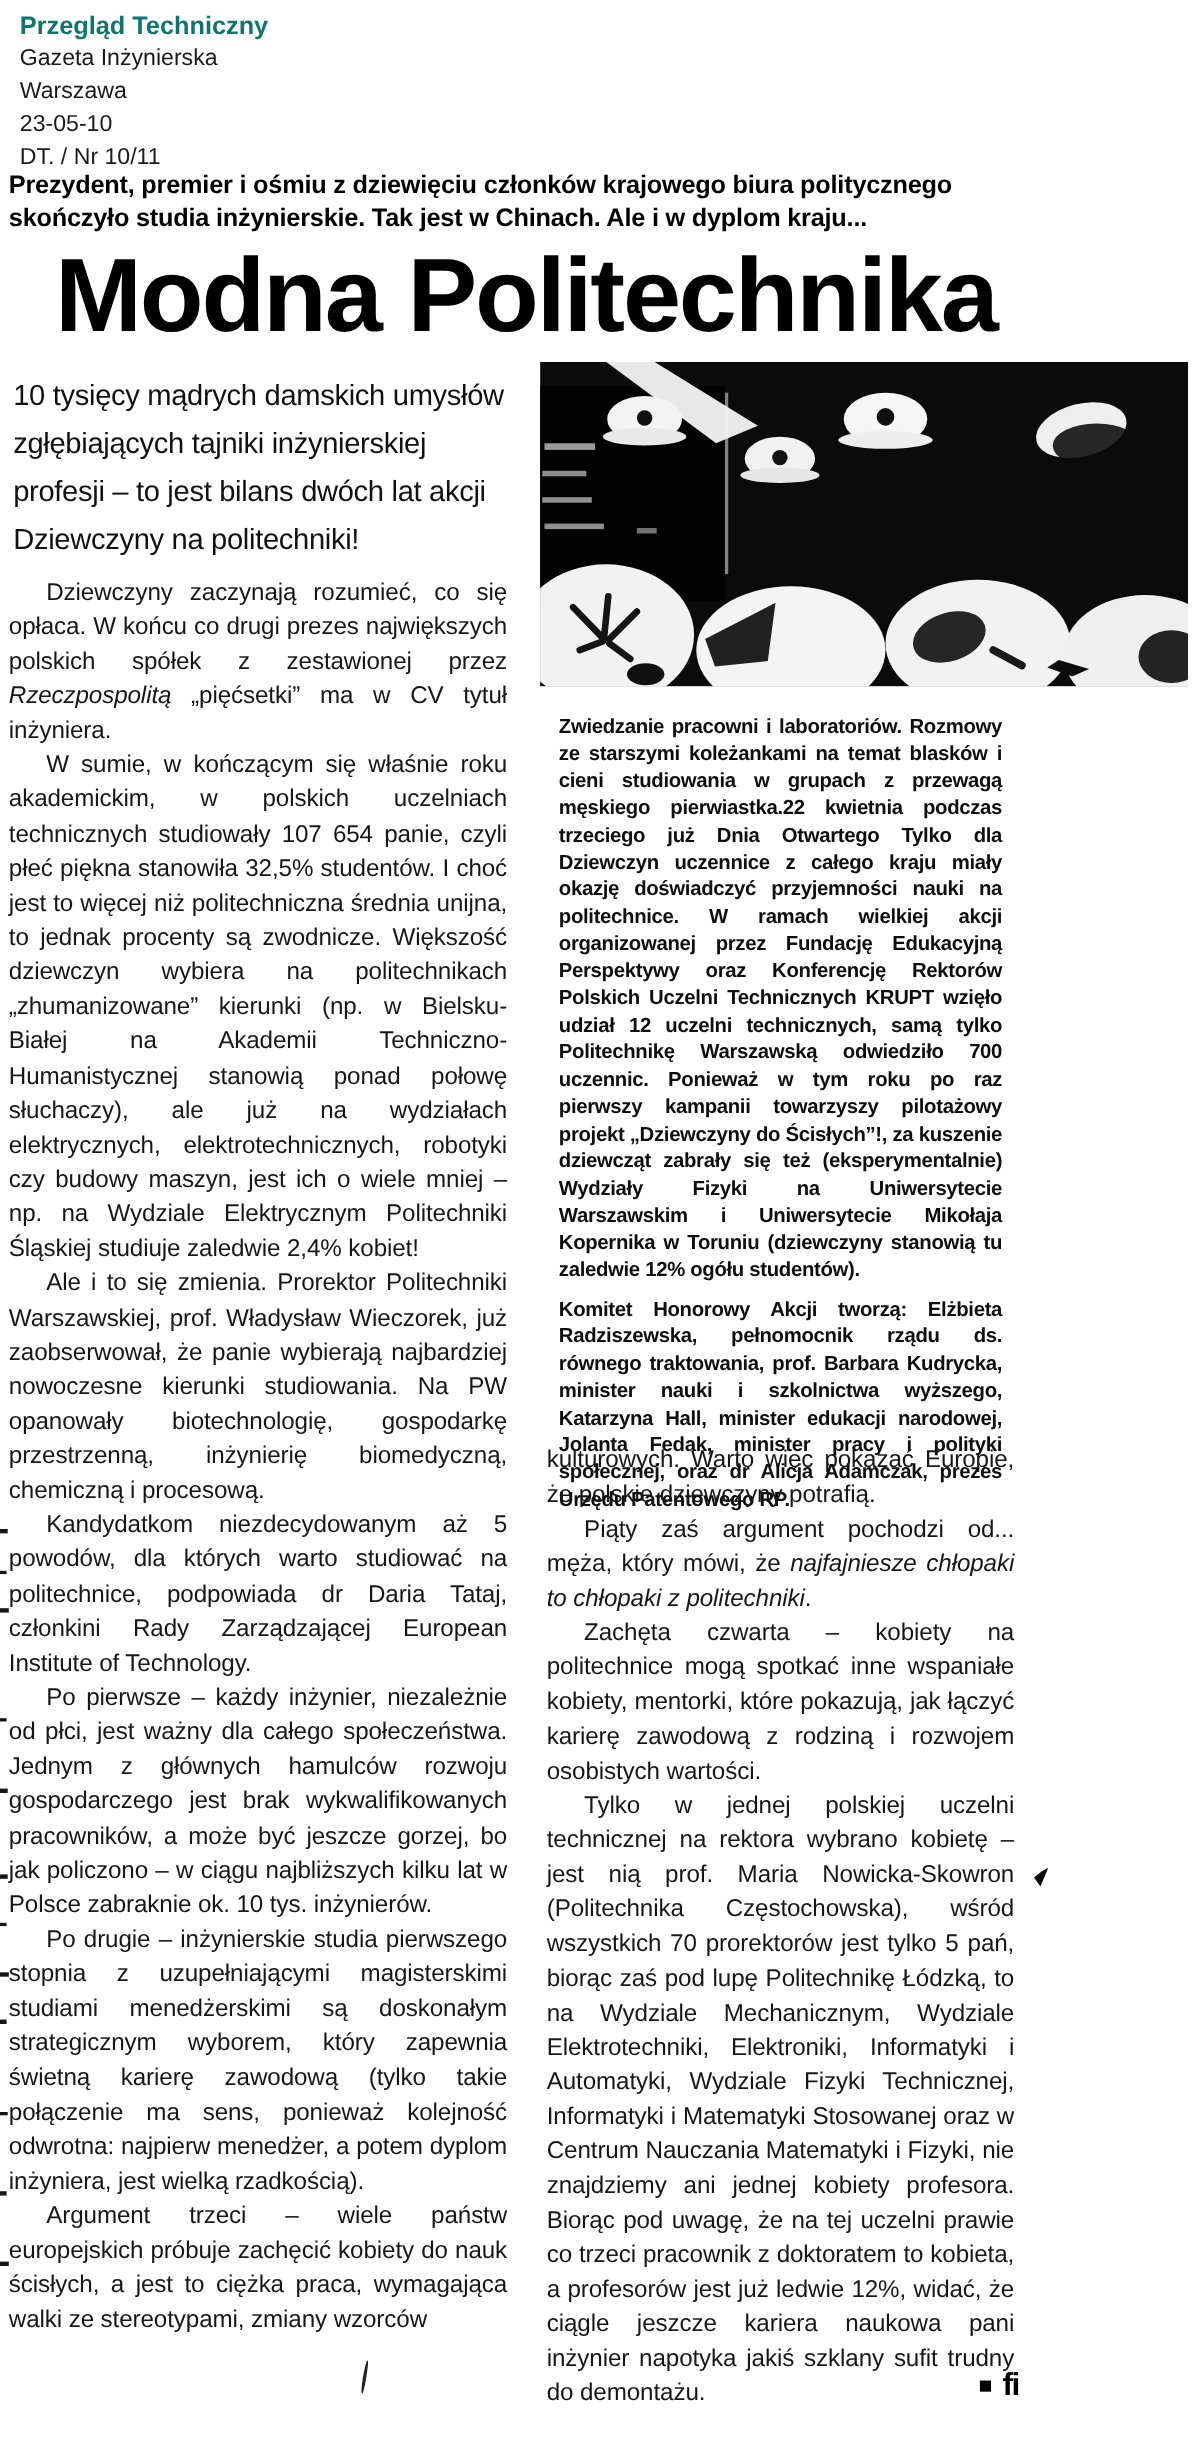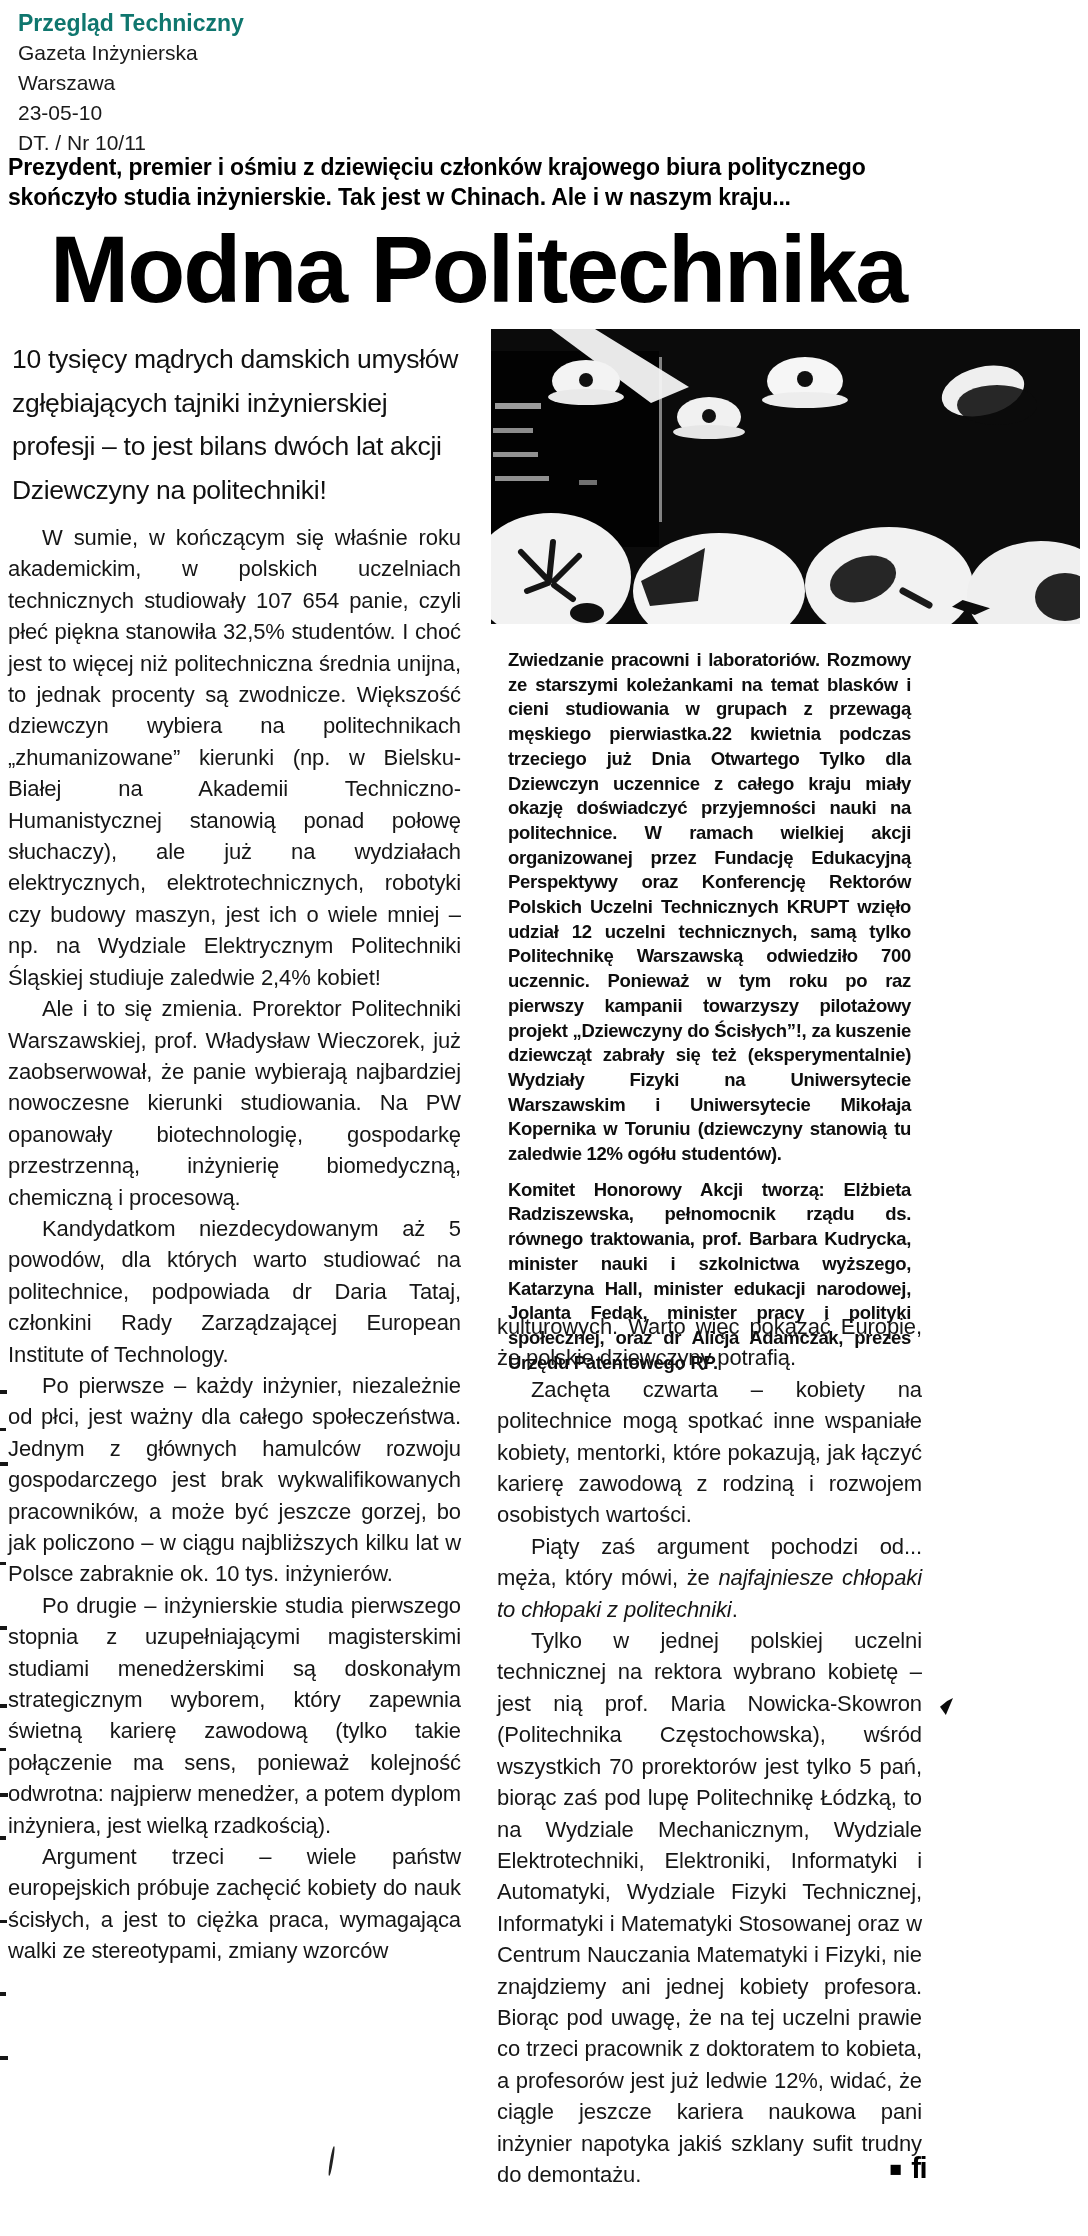--- a/index.html
+++ b/index.html
@@ -53,27 +53,28 @@
 <div class="page">
 
   <header class="masthead">
     <div class="pub">Przegląd Techniczny</div>
     <div>Gazeta Inżynierska</div>
     <div>Warszawa</div>
     <div>23-05-10</div>
     <div>DT. / Nr 10/11</div>
   </header>
 
-  <p class="kicker">Prezydent, premier i ośmiu z dziewięciu członków krajowego biura politycznego skończyło studia inżynierskie. Tak jest w Chinach. Ale i w naszym kraju...</p>
+  <p class="kicker">Prezydent, premier i ośmiu z dziewięciu członków krajowego biura politycznego skończyło studia inżynierskie. Tak jest w Chinach. Ale i w dyplom kraju...</p>
 
   <h1 class="headline">Modna Politechnika</h1>
 
   <p class="lead">10 tysięcy mądrych damskich umysłów zgłębiających tajniki inżynierskiej profesji – to jest bilans dwóch lat akcji Dziewczyny na politechniki!</p>
 
   <section class="col-left body-text">
+      <p class="indent"><span>Dziewczyny zaczynają rozumieć, co się opłaca. W końcu co drugi prezes największych polskich spółek z zestawionej przez </span><span class="it">Rzeczpospolitą</span><span> „pięćsetki” ma w CV tytuł inżyniera.</span></p>
       <p class="indent"><span>W sumie, w kończącym się właśnie roku akademickim, w polskich uczelniach technicznych studiowały 107 654 panie, czyli płeć piękna stanowiła 32,5% studentów. I choć jest to więcej niż politechniczna średnia unijna, to jednak procenty są zwodnicze. Większość dziewczyn wybiera na politechnikach „zhumanizowane” kierunki (np. w Bielsku-Białej na Akademii Techniczno-Humanistycznej stanowią ponad połowę słuchaczy), ale już na wydziałach elektrycznych, elektrotechnicznych, robotyki czy budowy maszyn, jest ich o wiele mniej – np. na Wydziale Elektrycznym Politechniki Śląskiej studiuje zaledwie 2,4% kobiet!</span></p>
       <p class="indent"><span>Ale i to się zmienia. Prorektor Politechniki Warszawskiej, prof. Władysław Wieczorek, już zaobserwował, że panie wybierają najbardziej nowoczesne kierunki studiowania. Na PW opanowały biotechnologię, gospodarkę przestrzenną, inżynierię biomedyczną, chemiczną i procesową.</span></p>
       <p class="indent"><span>Kandydatkom niezdecydowanym aż 5 powodów, dla których warto studiować na politechnice, podpowiada dr Daria Tataj, członkini Rady Zarządzającej European Institute of Technology.</span></p>
       <p class="indent"><span>Po pierwsze – każdy inżynier, niezależnie od płci, jest ważny dla całego społeczeństwa. Jednym z głównych hamulców rozwoju gospodarczego jest brak wykwalifikowanych pracowników, a może być jeszcze gorzej, bo jak policzono – w ciągu najbliższych kilku lat w Polsce zabraknie ok. 10 tys. inżynierów.</span></p>
       <p class="indent"><span>Po drugie – inżynierskie studia pierwszego stopnia z uzupełniającymi magisterskimi studiami menedżerskimi są doskonałym strategicznym wyborem, który zapewnia świetną karierę zawodową (tylko takie połączenie ma sens, ponieważ kolejność odwrotna: najpierw menedżer, a potem dyplom inżyniera, jest wielką rzadkością).</span></p>
       <p class="indent"><span>Argument trzeci – wiele państw europejskich próbuje zachęcić kobiety do nauk ścisłych, a jest to ciężka praca, wymagająca walki ze stereotypami, zmiany wzorców</span></p>
     </section>
 
   <figure class="photo">
     <svg viewBox="0 0 589 295" preserveAspectRatio="none">
@@ -135,22 +136,22 @@
   </figure>
   <div class="photo-fleck"></div>
 
   <section class="caption">
       <p><span>Zwiedzanie pracowni i laboratoriów. Rozmowy ze starszymi koleżankami na temat blasków i cieni studiowania w grupach z przewagą męskiego pierwiastka.22 kwietnia podczas trzeciego już Dnia Otwartego Tylko dla Dziewczyn uczennice z całego kraju miały okazję doświadczyć przyjemności nauki na politechnice. W ramach wielkiej akcji organizowanej przez Fundację Edukacyjną Perspektywy oraz Konferencję Rektorów Polskich Uczelni Technicznych KRUPT wzięło udział 12 uczelni technicznych, samą tylko Politechnikę Warszawską odwiedziło 700 uczennic. Ponieważ w tym roku po raz pierwszy kampanii towarzyszy pilotażowy projekt „Dziewczyny do Ścisłych”!, za kuszenie dziewcząt zabrały się też (eksperymentalnie) Wydziały Fizyki na Uniwersytecie Warszawskim i Uniwersytecie Mikołaja Kopernika w Toruniu (dziewczyny stanowią tu zaledwie 12% ogółu studentów).</span></p>
       <p><span>Komitet Honorowy Akcji tworzą: Elżbieta Radziszewska, pełnomocnik rządu ds. równego traktowania, prof. Barbara Kudrycka, minister nauki i szkolnictwa wyższego, Katarzyna Hall, minister edukacji narodowej, Jolanta Fedak, minister pracy i polityki społecznej, oraz dr Alicja Adamczak, prezes Urzędu Patentowego RP.</span></p>
     </section>
 
   <section class="col-right body-text">
       <p><span>kulturowych. Warto więc pokazać Europie, że polskie dziewczyny potrafią.</span></p>
+      <p class="indent"><span>Piąty zaś argument pochodzi od... męża, który mówi, że </span><span class="it">najfajniesze chłopaki to chłopaki z politechniki</span><span>.</span></p>
       <p class="indent"><span>Zachęta czwarta – kobiety na politechnice mogą spotkać inne wspaniałe kobiety, mentorki, które pokazują, jak łączyć karierę zawodową z rodziną i rozwojem osobistych wartości.</span></p>
-      <p class="indent"><span>Piąty zaś argument pochodzi od... męża, który mówi, że </span><span class="it">najfajniesze chłopaki to chłopaki z politechniki</span><span>.</span></p>
       <p class="indent"><span>Tylko w jednej polskiej uczelni technicznej na rektora wybrano kobietę – jest nią prof. Maria Nowicka-Skowron (Politechnika Częstochowska), wśród wszystkich 70 prorektorów jest tylko 5 pań, biorąc zaś pod lupę Politechnikę Łódzką, to na Wydziale Mechanicznym, Wydziale Elektrotechniki, Elektroniki, Informatyki i Automatyki, Wydziale Fizyki Technicznej, Informatyki i Matematyki Stosowanej oraz w Centrum Nauczania Matematyki i Fizyki, nie znajdziemy ani jednej kobiety profesora. Biorąc pod uwagę, że na tej uczelni prawie co trzeci pracownik z doktoratem to kobieta, a profesorów jest już ledwie 12%, widać, że ciągle jeszcze kariera naukowa pani inżynier napotyka jakiś szklany sufit trudny do demontażu.</span></p>
     </section>
 
   <div class="endmark">
     <span class="sq">■</span><span class="fi">fi</span>
   </div>
 
   <div class="ink-pen"></div>
   <div class="ink-j"></div>
   <div class="dash" style="top:1390px;width:7px;height:4px;"></div>

